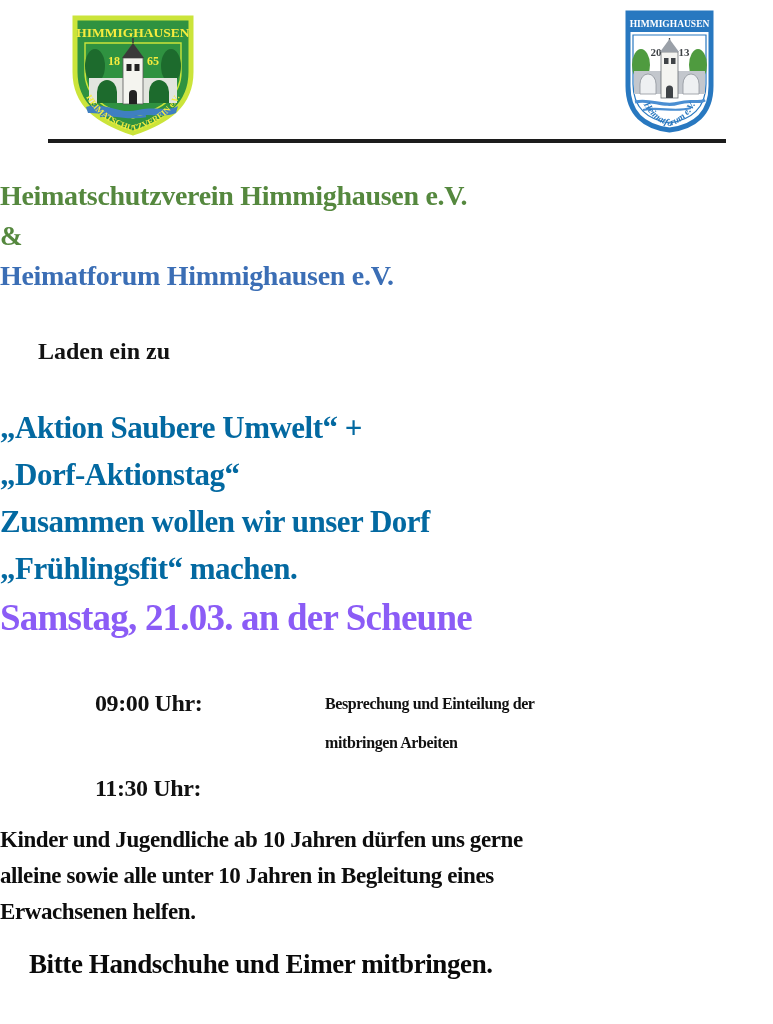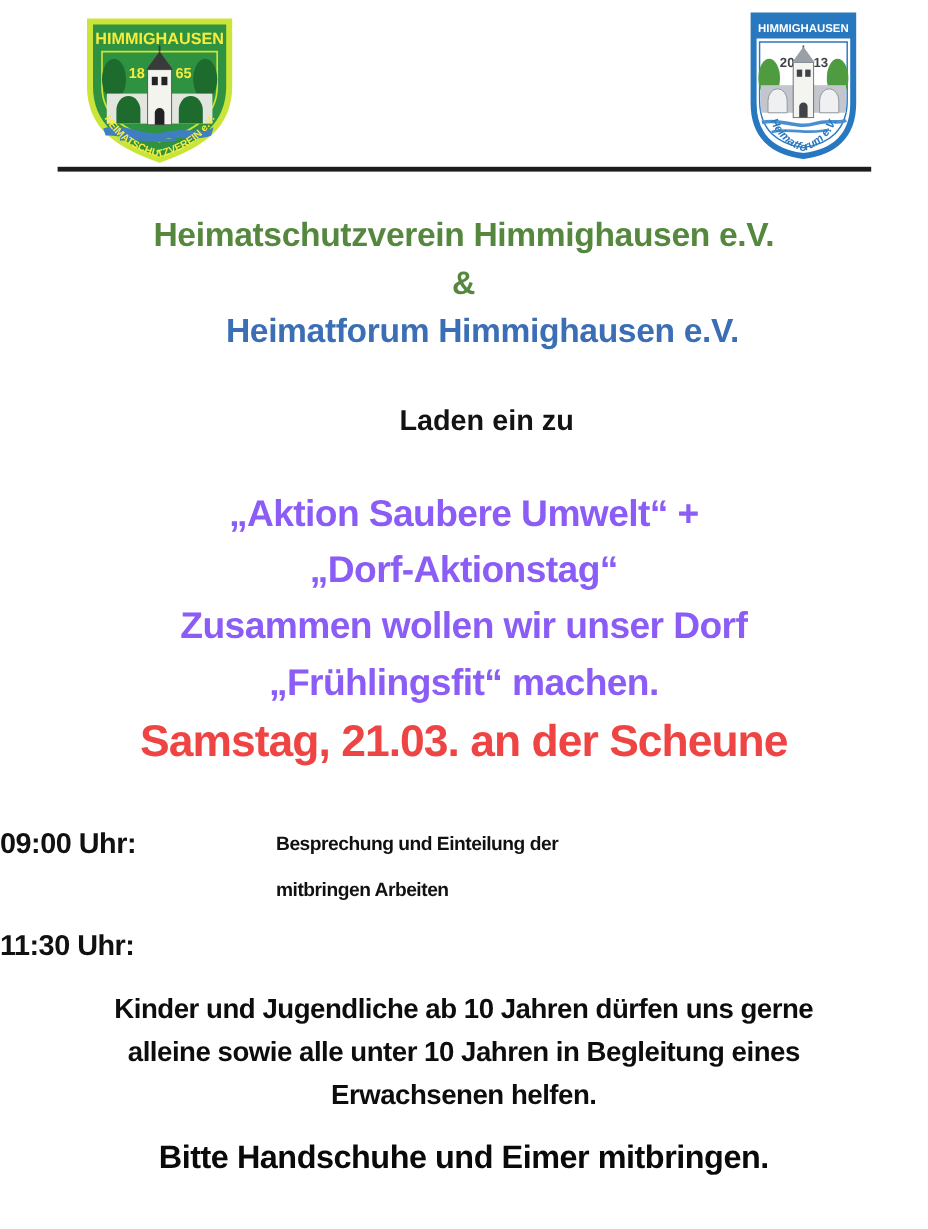--- a/index.html
+++ b/index.html
@@ -2,47 +2,47 @@
 <html><head>
 <meta charset="utf-8">
 <style>
   html, body { margin: 0; padding: 0; background: #ffffff; }
   .page {
     position: relative;
     width: 773px;
     height: 984px;
     margin: 0 auto;
     background: #ffffff;
-    font-family: Liberation Sans, sans-serif;
+    font-family: Liberation Serif, serif;
     font-weight: 700;
     color: #111111;
     overflow: hidden;
   }
   
   .header { position: relative; width: 100%; height: 145px; }
   .logo-left  { position: absolute; left: 66px;  top: 12px; width: 134px; height: 124px; }
   .logo-right { position: absolute; left: 621px; top: 8px;  width: 97px;  height: 125px; }
   .divider {
     position: absolute; left: 48px; top: 139px;
     width: 678px; height: 4px; background: #1c1c1c;
   }
   
-  .center { text-align: center; }
+  .center { text-align: left; }
   .org-title-1 { margin-top: 31px; font-size: 28px; line-height: 40px; letter-spacing: -0.3px; }
   .org-amp     { font-size: 27px; line-height: 40px; }
-  .org-title-2 { font-size: 28px; line-height: 40px; letter-spacing: -0.3px; padding-left: 31px; }
+  .org-title-2 { font-size: 28px; line-height: 40px; letter-spacing: -0.3px; }
   .lead-line   { margin-top: 40px; font-size: 24px; line-height: 30px; color: #131313; padding-left: 38px; }
-  .event-block { margin-top: 38px; font-size: 31px; line-height: 47px; letter-spacing: -0.5px; color: #8b5cf6; }
-  .date-line   { margin-top: 4px; font-size: 37px; line-height: 44px; letter-spacing: -0.8px; color: #ef4444; }
-  .schedule    { margin-top: 44px; padding-right: 60px; }
+  .event-block { margin-top: 38px; font-size: 31px; line-height: 47px; letter-spacing: -0.5px; color: #0369a1; }
+  .date-line   { margin-top: 4px; font-size: 37px; line-height: 44px; letter-spacing: -0.8px; color: #8b5cf6; }
+  .schedule    { margin-top: 44px; padding-left: 95px; padding-right: 60px; }
   .schedule-row { display: flex; align-items: flex-start; margin-bottom: 7px; }
   .schedule-time { width: 230px; flex: 0 0 230px; font-size: 24px; line-height: 39px; letter-spacing: -0.4px; }
   .schedule-desc { font-size: 16px; line-height: 39px; letter-spacing: -0.4px; }
   .note-block  { margin-top: 14px; font-size: 23px; line-height: 36px; letter-spacing: -0.4px; color: #0d0d0d; }
-  .bring-line  { margin-top: 16px; font-size: 27px; line-height: 36px; letter-spacing: -0.4px; color: #0a0a0a; }
+  .bring-line  { margin-top: 16px; font-size: 27px; line-height: 36px; letter-spacing: -0.4px; color: #0a0a0a; padding-left: 29px; }
 </style>
 </head>
 <body>
 
 <div class="page">
 
   <div class="header">
 
     <svg class="logo-left" viewBox="0 0 134 124">
       <path d="M9,6 H125 V60 C125,93 102,109 67,121 C32,109 9,93 9,60 Z" fill="#2f9240" stroke="#cbe43a" stroke-width="5"></path>

